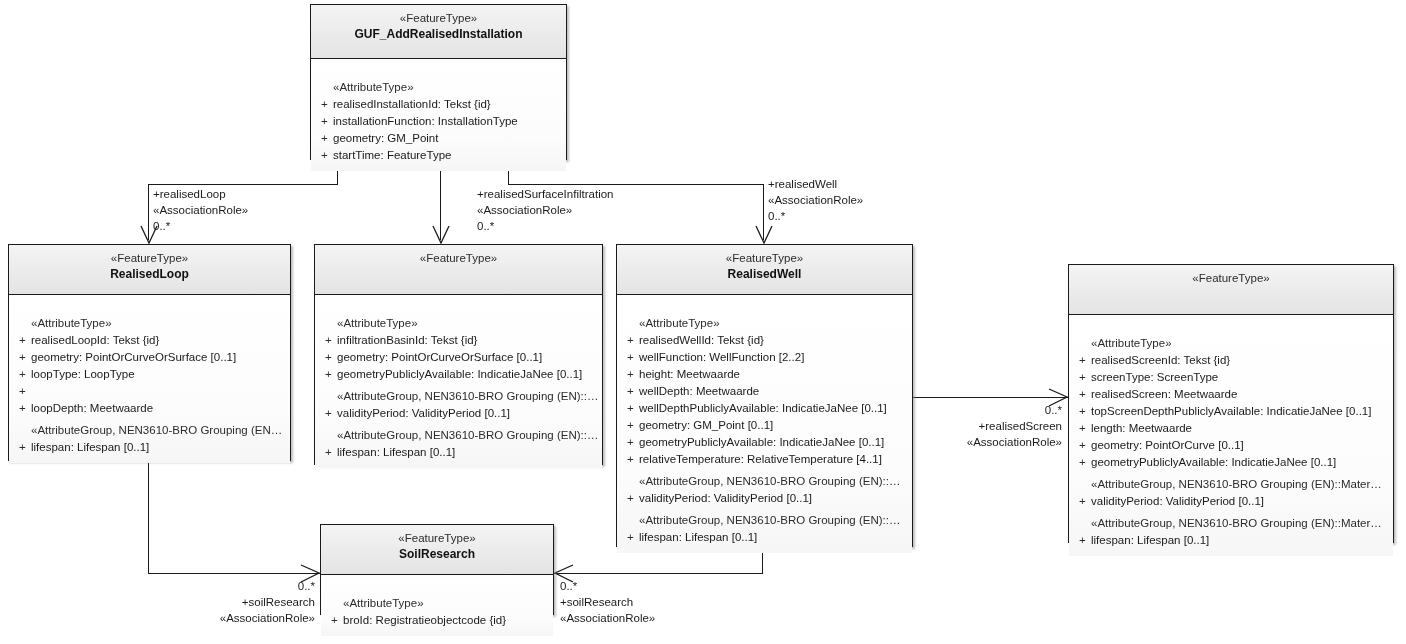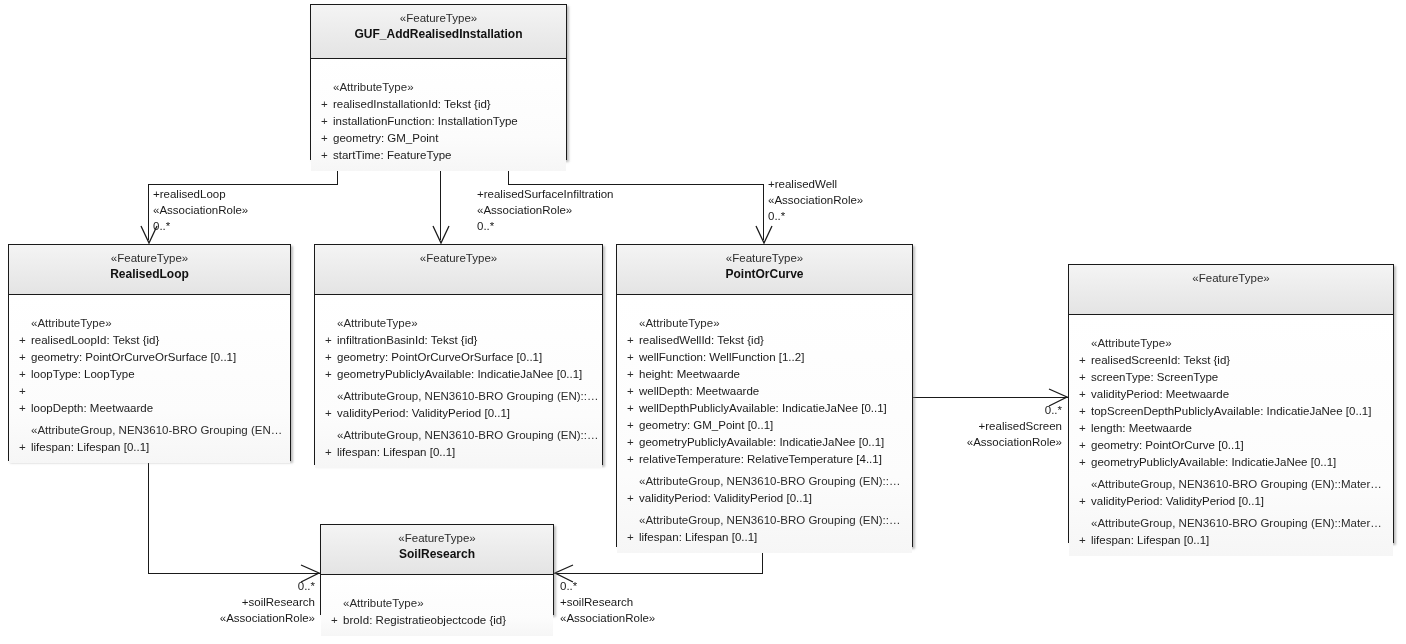--- a/index.html
+++ b/index.html
@@ -280,31 +280,31 @@
       <div class="attr-row">
         <span class="attr-vis">+</span>
         <span class="attr-text">lifespan: Lifespan [0..1]</span>
       </div>
     </div>
   </div>
 
   <div class="uml-class" style="left:616px; top:244px; width:297px; height:303px;">
     <div class="uml-header" style="height:50px;">
       <div class="stereotype-line">«FeatureType»</div>
-      <div class="class-name">PointOrCurve</div>
+      <div class="class-name">RealisedWell</div>
     </div>
     <div class="uml-body">
       <div class="group-line">«AttributeType»</div>
       <div class="attr-row">
         <span class="attr-vis">+</span>
         <span class="attr-text">realisedWellId: Tekst {id}</span>
       </div>
       <div class="attr-row">
         <span class="attr-vis">+</span>
-        <span class="attr-text">wellFunction: WellFunction [1..2]</span>
+        <span class="attr-text">wellFunction: WellFunction [2..2]</span>
       </div>
       <div class="attr-row">
         <span class="attr-vis">+</span>
         <span class="attr-text">height: Meetwaarde</span>
       </div>
       <div class="attr-row">
         <span class="attr-vis">+</span>
         <span class="attr-text">wellDepth: Meetwaarde</span>
       </div>
       <div class="attr-row">
@@ -347,21 +347,21 @@
       <div class="attr-row">
         <span class="attr-vis">+</span>
         <span class="attr-text">realisedScreenId: Tekst {id}</span>
       </div>
       <div class="attr-row">
         <span class="attr-vis">+</span>
         <span class="attr-text">screenType: ScreenType</span>
       </div>
       <div class="attr-row">
         <span class="attr-vis">+</span>
-        <span class="attr-text">validityPeriod: Meetwaarde</span>
+        <span class="attr-text">realisedScreen: Meetwaarde</span>
       </div>
       <div class="attr-row">
         <span class="attr-vis">+</span>
         <span class="attr-text">topScreenDepthPubliclyAvailable: IndicatieJaNee [0..1]</span>
       </div>
       <div class="attr-row">
         <span class="attr-vis">+</span>
         <span class="attr-text">length: Meetwaarde</span>
       </div>
       <div class="attr-row">

